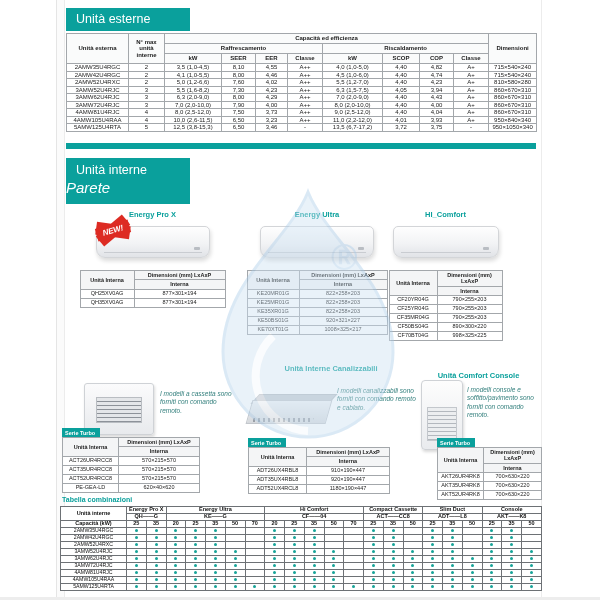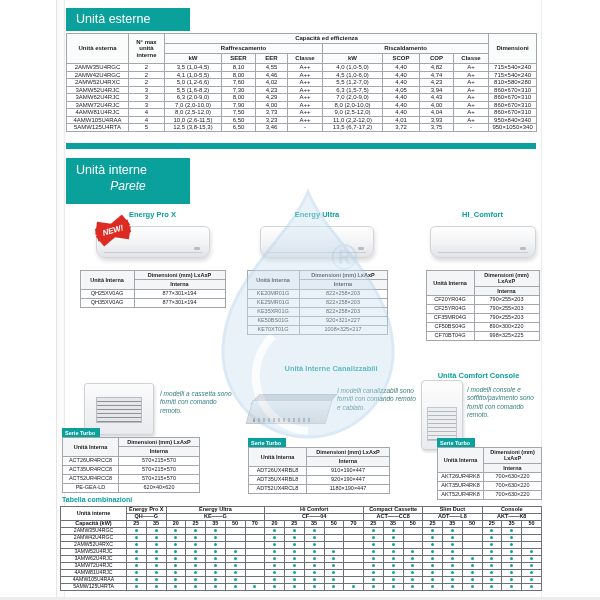--- a/index.html
+++ b/index.html
@@ -9,21 +9,21 @@
   #edgeL{position:absolute;left:56px;top:0;width:7px;height:600px;background:#fbfbfb;
     border-left:1px solid #e5e5e5;border-right:1px solid #ececec;}
   #edgeR{position:absolute;left:541px;top:0;width:1px;height:600px;background:#ececec;}
   #edgeB{position:absolute;left:0;top:597px;width:600px;height:3px;background:#ededed;}
 
   
   .hblock{position:absolute;left:66px;background:#0aa09c;color:#fff;box-sizing:border-box;}
   #hb1{top:8px;width:124px;height:23px;font-size:12.5px;line-height:23px;padding-left:10px;}
   #hb2{top:158px;width:124px;height:46px;padding-top:5px;}
   #hb2 .t1{font-size:12.5px;padding-left:10px;}
-  #hb2 .t2{font-size:12px;font-style:italic;text-align:center;margin-top:2px;}
+  #hb2 .t2{font-size:15px;font-style:italic;margin-top:2px;}
   #tealbar{position:absolute;left:66px;top:143px;width:470px;height:6px;background:#0aa09c;}
 
   
   table{border-collapse:collapse;background:#fff;}
   th,td{border:1px solid #a3a7ab;color:#222;box-sizing:border-box;}
 
   #out-table{position:absolute;left:66px;top:33px;width:470px;table-layout:fixed;}
   #out-table th{font-size:6px;font-weight:bold;background:#fafbfb;padding:0 1px;height:10px;
     line-height:1.1;text-align:center;}
   #out-table td{font-size:6px;padding:0 1px;height:7.5px;line-height:1;text-align:center;}
@@ -344,21 +344,21 @@
             </tr>
             <tr>
               <td>KE70XT01G</td>
               <td>1008×325×217</td>
             </tr>
           </tbody>
       </table>
     </div>
   </div>
 
-  <div class="wallcol" style="left:410px;width:145px">
+  <div class="wallcol" style="left:373px;width:145px">
     <div class="sec-title">HI_Comfort</div>
     <div class="imgwrap">
       <div class="wall-unit" style="width:104px"></div>
     </div>
     <div class="mini-wrap">
       <table class="mini" style="width:114px">
         <colgroup>
             <col style="width:48px">
             <col>
           </colgroup>

